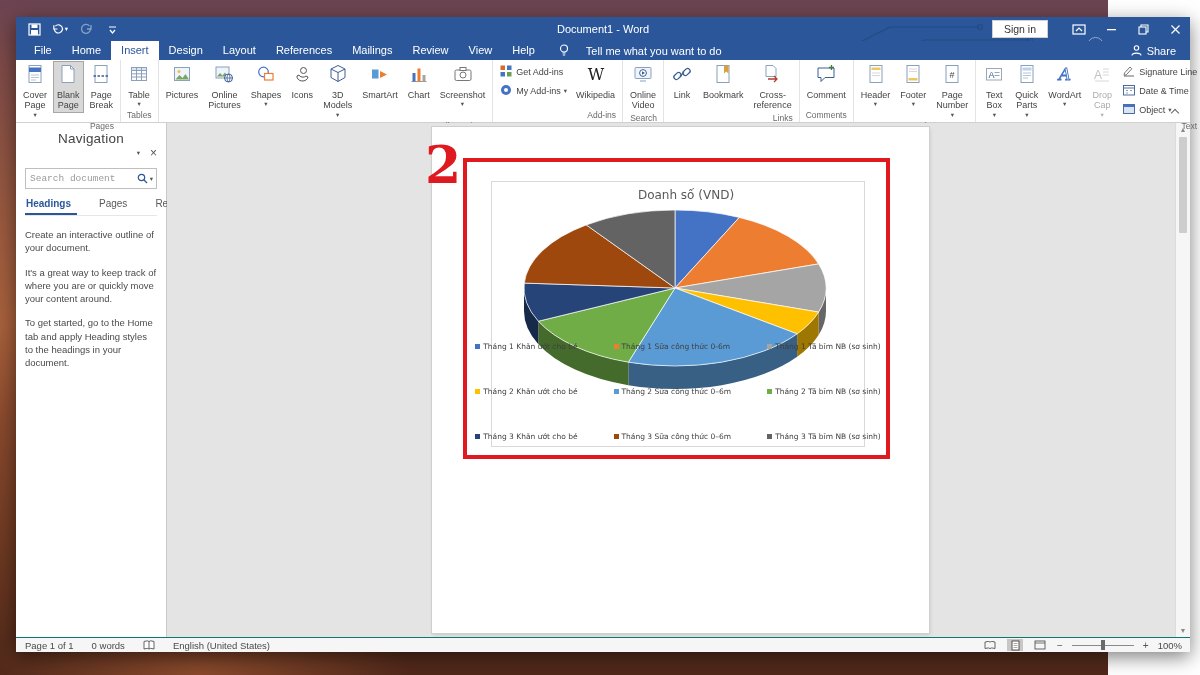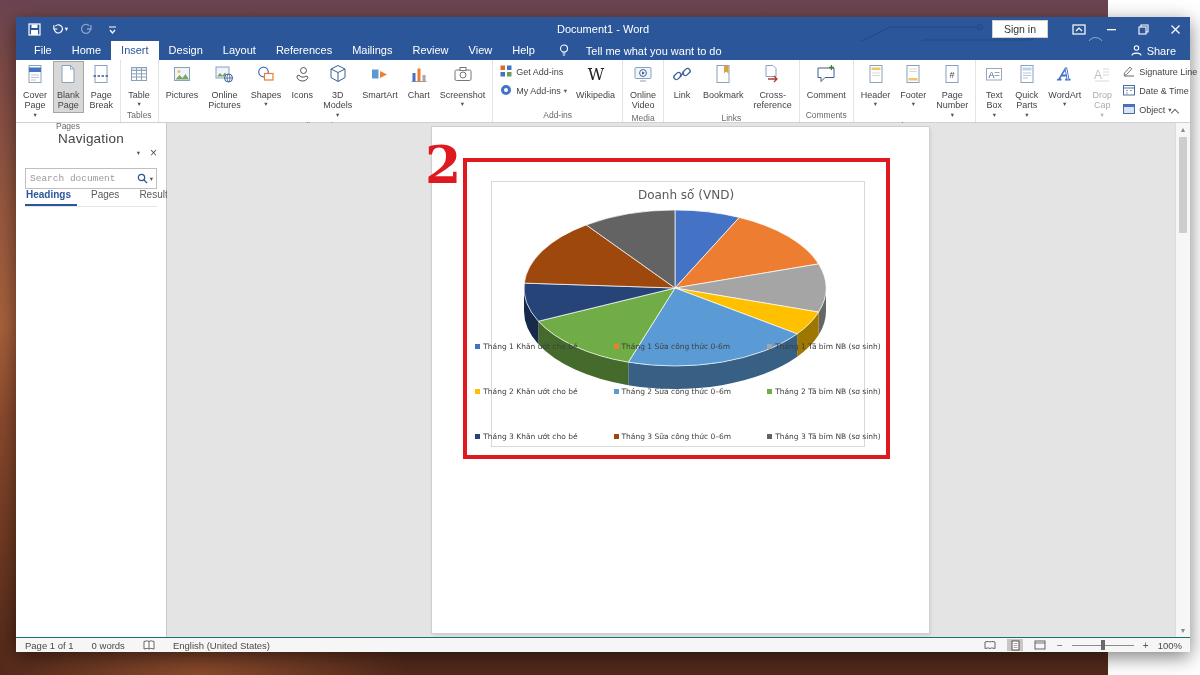--- a/index.html
+++ b/index.html
@@ -28,21 +28,21 @@
   .tabrow{height:19px;background:#2b579a;display:flex;align-items:stretch;color:#fff;flex:0 0 auto;position:relative;}
   .tabs{display:flex;margin-left:8px;}
   .tab{font-size:11px;line-height:19px;padding:0 10px;cursor:default;}
   .tab.active{background:#fff;color:#2b579a;}
   .tellme{display:flex;align-items:center;gap:17px;font-size:11px;margin-left:14px;}
   .share{margin-left:auto;display:flex;align-items:center;gap:5px;font-size:11px;margin-right:14px;}
   
   .ribbon{height:62px;background:#fff;border-bottom:1px solid #d2d0ce;display:flex;position:relative;flex:0 0 auto;}
   .rgroup{display:flex;flex-direction:column;border-right:1px solid #e3e3e3;padding:1px 2px 0;}
   .rbody{display:flex;align-items:flex-start;flex:1;}
-  .rlabel{font-size:8.5px;color:#6a6a6a;text-align:center;padding:0 4px 2px;white-space:nowrap;}
+  .rlabel{font-size:8.5px;color:#6a6a6a;text-align:right;padding:0 4px 2px;white-space:nowrap;}
   .rbtn{display:flex;flex-direction:column;align-items:center;padding:1px 3px;margin:0 1px;border:1px solid transparent;cursor:default;}
   .rbtn .rlbl{font-size:9px;color:#444;text-align:center;white-space:pre-line;line-height:1.15;margin-top:1px;}
   .rbtn.sel{background:#d8d8d8;border-color:#a6a6a6;}
   .rbtn.dis{opacity:.45;}
   .rstack{display:flex;flex-direction:column;justify-content:space-between;gap:1px;padding:2px 2px;}
   .srow{display:flex;align-items:center;gap:3px;font-size:9px;color:#444;white-space:nowrap;padding:1px 2px;cursor:default;}
   .dd{font-size:6.5px;color:#555;}
   .collapse{position:absolute;right:10px;bottom:6px;width:9px;height:9px;cursor:default;}
   .collapse:before{content:"";position:absolute;left:1px;top:3px;width:5px;height:5px;
     border-left:1.5px solid #666;border-top:1.5px solid #666;transform:rotate(45deg);}
@@ -50,21 +50,21 @@
   .main{flex:1;display:flex;min-height:0;}
   .navpane{width:132px;background:#fff;border-right:1px solid #c9c9c9;padding:8px 9px 0;flex:0 0 auto;}
   .navhead{display:flex;align-items:center;color:#444;flex-direction:column;}
   .navtitle{font-size:13.5px;letter-spacing:.2px;}
   .navctl{margin-left:auto;display:flex;gap:10px;color:#666;font-size:10px;align-items:center;}
   .searchbox{margin-top:8px;border:1px solid #bfbfbf;height:19px;display:flex;align-items:center;background:#fff;}
   .searchbox input{border:0;outline:0;flex:1;min-width:0;font-size:9.5px;padding:0 4px;color:#444;
     font-family:Liberation Mono, monospace;}
   .searchbox input::placeholder{color:#9a9a9a;}
   .sicons{display:flex;align-items:center;gap:2px;padding-right:3px;}
-  .navtabs{display:flex;gap:8px;border-bottom:1px solid #e6e6e6;}
+  .navtabs{display:flex;gap:16px;margin-top:9px;border-bottom:1px solid #e6e6e6;}
   .navtab{font-size:10px;color:#595959;padding:0 6px 4px;cursor:default;}
   .navtab:first-child{padding-left:1px;}
   .navtab.active{color:#2b579a;font-weight:bold;border-bottom:2px solid #2b579a;}
   .navbody{margin-top:12px;}
   .navbody p{font-size:9.5px;color:#4a4a4a;line-height:1.4;margin:0 0 11px;}
   .canvas{flex:1;background:#e4e4e4;position:relative;overflow:hidden;}
   .page{position:absolute;left:265px;top:4px;width:497px;height:506px;background:#fff;
     box-shadow:0 0 0 1px #cfcfcf, 1px 2px 4px rgba(0,0,0,.12);}
   .ann2{position:absolute;left:-7px;top:12px;font-family:"DejaVu Serif","Liberation Serif",serif;
     font-weight:bold;font-size:52px;line-height:1;color:#de1a20;z-index:3;}
@@ -351,21 +351,21 @@
                 <span class="icn"><svg width="22" height="22" viewBox="0 0 22 22">
                     <rect x="3" y="4.5" width="16" height="11" rx="1" fill="#eef4fb" stroke="#8aa0bd"></rect>
                     <circle cx="11" cy="10" r="3.4" fill="#fff" stroke="#3a5e94"></circle>
                     <path d="M10 8.3 l3 1.7 -3 1.7z" fill="#3a5e94"></path>
                     <path d="M8 18 h6" stroke="#8aa0bd"></path>
                   </svg></span>
                 <span class="rlbl">Online
 Video</span>
               </div>
             </div>
-            <div class="rlabel">Media</div>
+            <div class="rlabel">Search</div>
           </div>
           <div class="rgroup">
             <div class="rbody">
               <div class="rbtn large">
                 <span class="icn"><svg width="22" height="22" viewBox="0 0 22 22">
                     <g fill="none" stroke="#3a5e94" stroke-width="1.3">
                       <rect x="2.5" y="10.5" width="8" height="5" rx="2.5" transform="rotate(-42 6.5 13)"></rect>
                       <rect x="11.5" y="6.5" width="8" height="5" rx="2.5" transform="rotate(-42 15.5 9)"></rect>
                       <path d="M9 13 L13 9.5"></path>
                     </g>
@@ -521,20 +521,25 @@
                 <circle cx="4.5" cy="4.5" r="3.2" fill="none" stroke="#2b579a" stroke-width="1.2"></circle>
                 <path d="M7 7 L10 10" stroke="#2b579a" stroke-width="1.2"></path>
               </svg>
             <span class="dd">▾</span>
           </span>
         </div>
         <div class="navtabs" id="nav-tabs">
             <div class="navtab active">Headings</div>
             <div class="navtab">Pages</div>
             <div class="navtab">Results</div>
+          </div>
+        <div class="navbody" id="nav-paras">
+            <p>Create an interactive outline of your document.</p>
+            <p>It's a great way to keep track of where you are or quickly move your content around.</p>
+            <p>To get started, go to the Home tab and apply Heading styles to the headings in your document.</p>
           </div>
       </div>
 
       <div class="canvas">
         <div class="page">
           <div class="ann2">2</div>
           <div class="annrect"></div>
           <div class="chartframe">
             <svg class="piesvg" id="pie" width="374" height="266" viewBox="0 0 374 266">
                 <path d="M334,106 A151,78 0 0 1 326.6095339605682,130.1033255612459 L326.6095339605682,153.1033255612459 A151,78 0 0 0 334,129 Z" fill="rgb(102,102,102)"></path>

